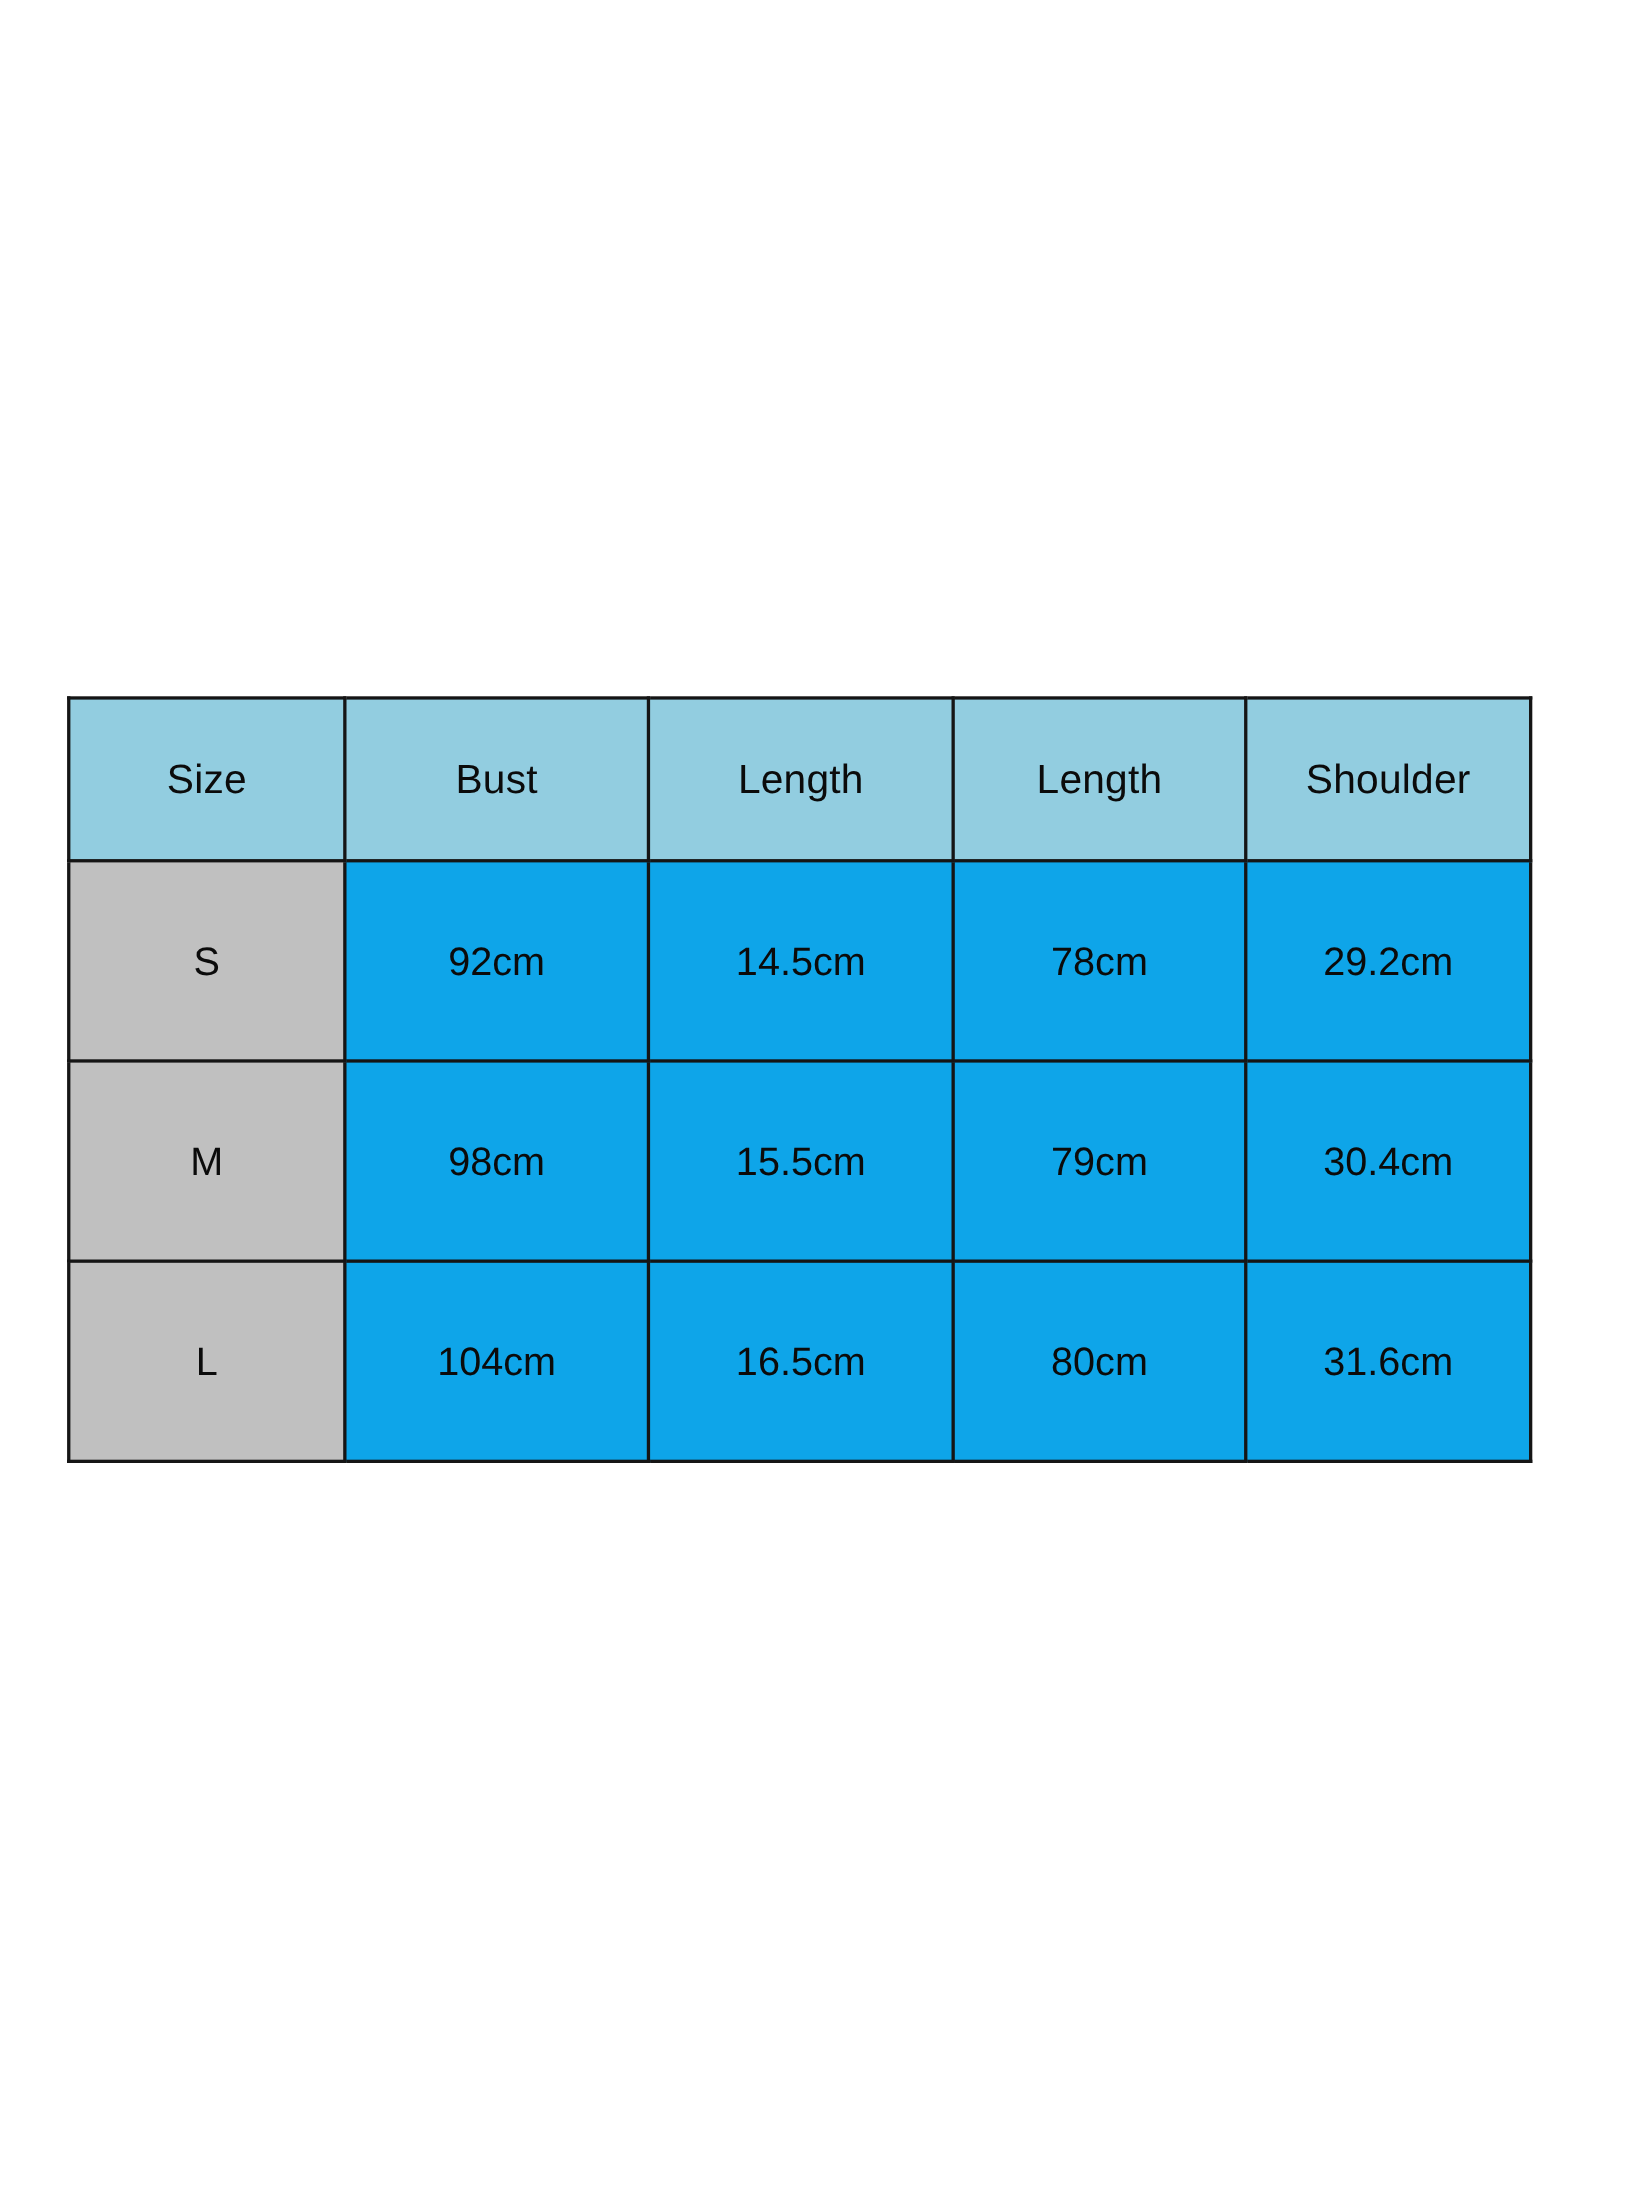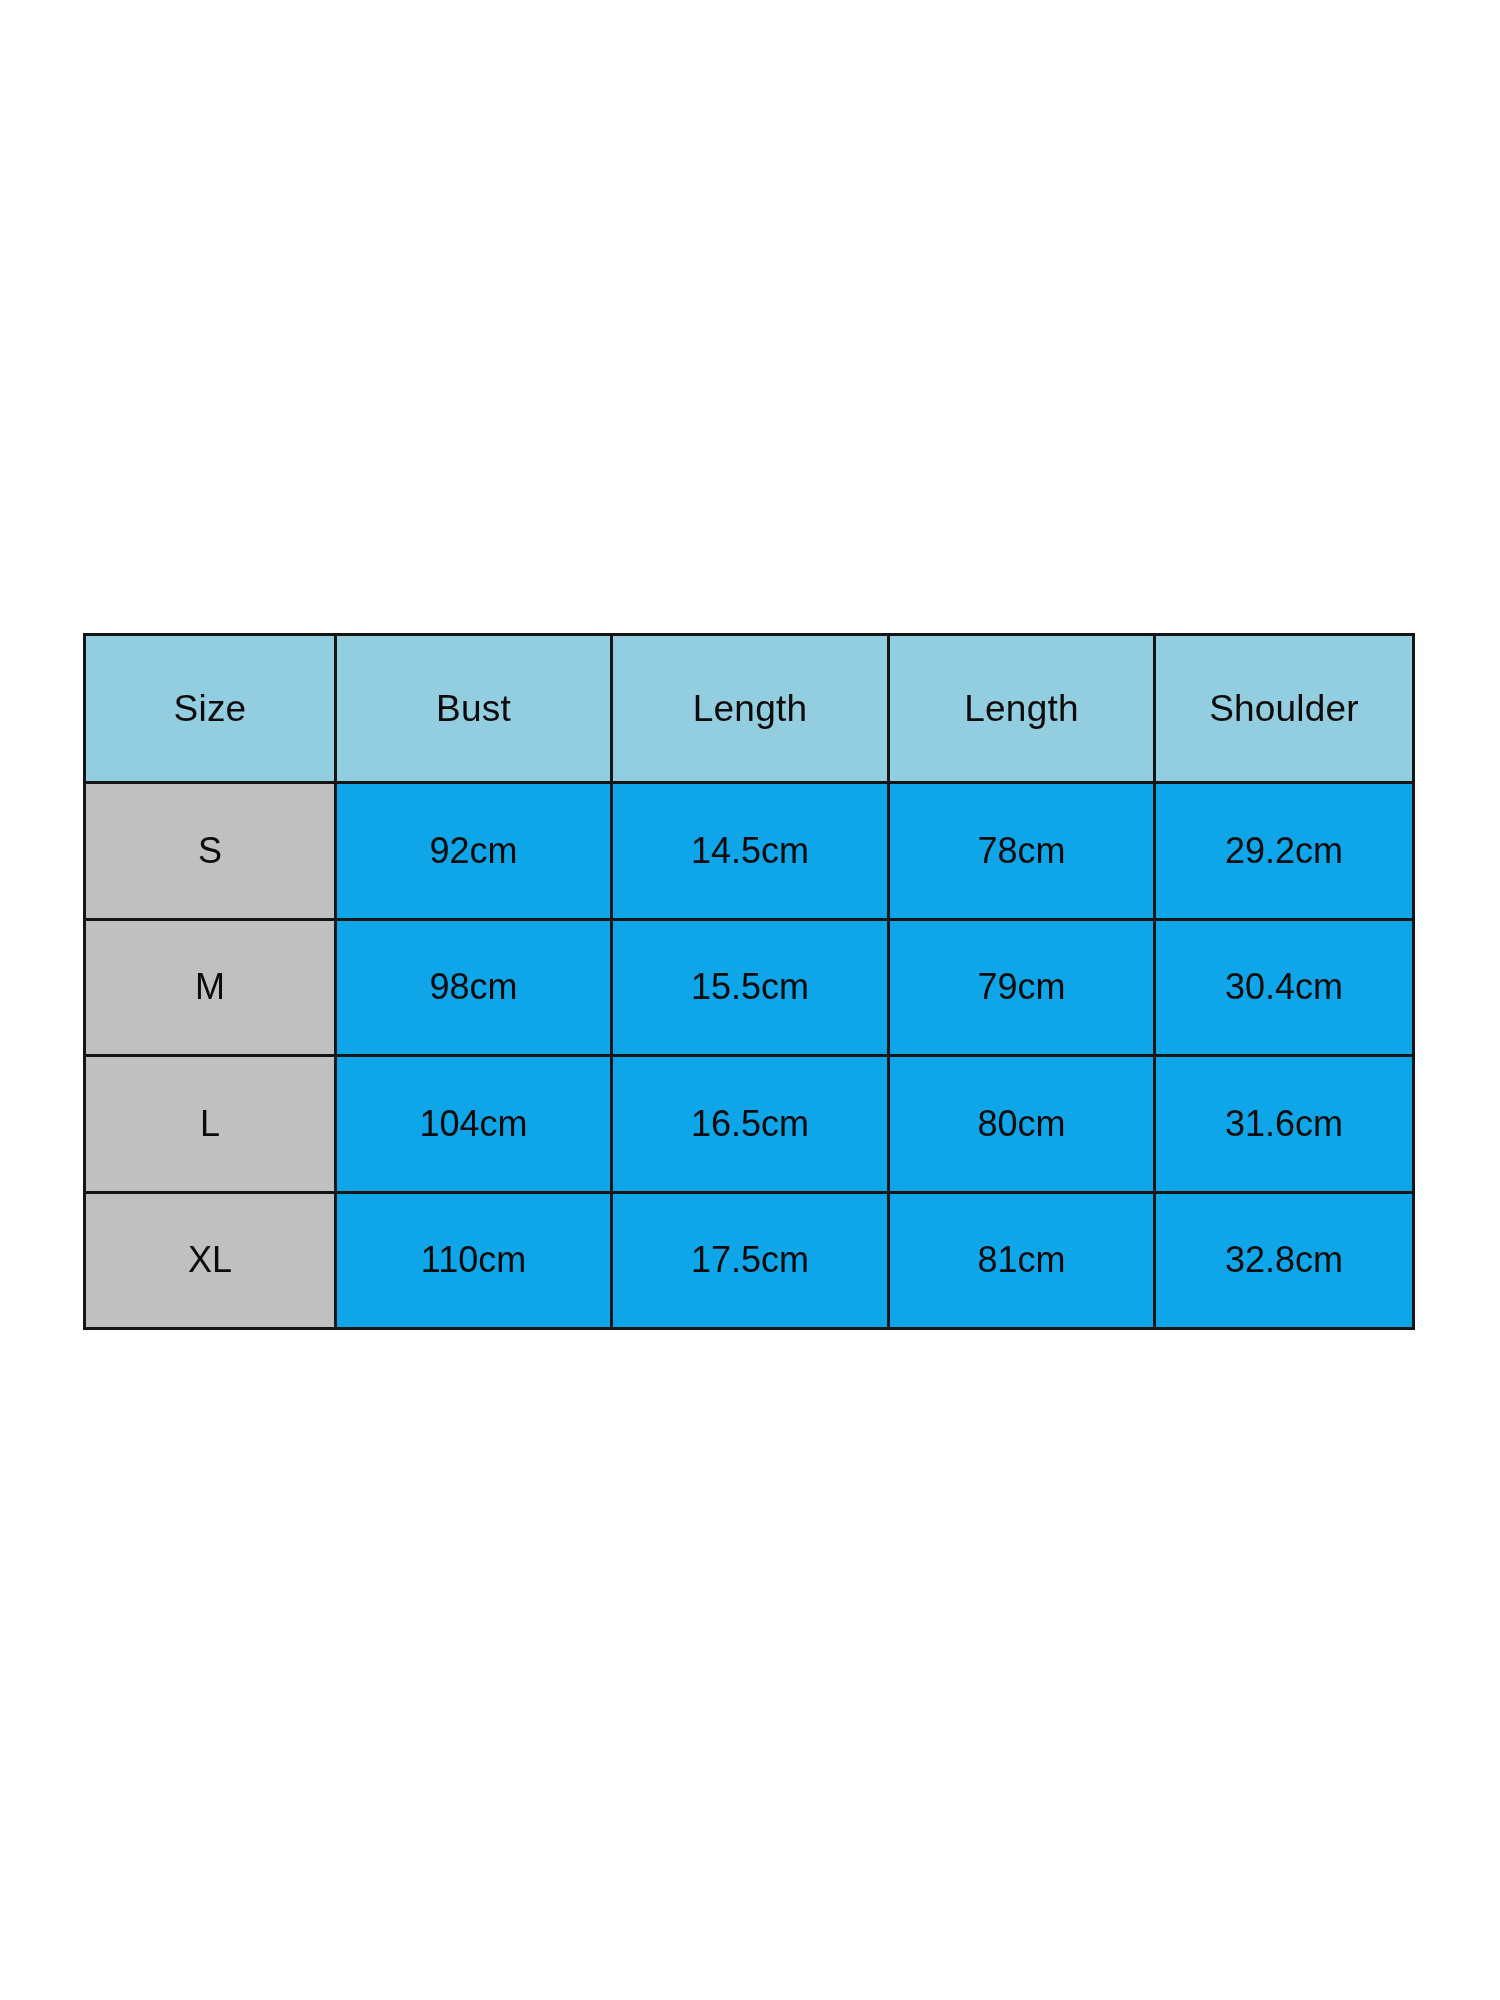--- a/index.html
+++ b/index.html
@@ -10,21 +10,21 @@
     width: 1500px;
     height: 2000px;
     background: #ffffff;
     font-family: "Liberation Sans", sans-serif;
     position: relative;
     overflow: hidden;
   }
 
   #size-chart-wrap {
     position: absolute;
-    left: 83px;
+    left: 61px;
     top: 633px;
     width: 1329px;
     height: 697px;
   }
 
   table.size-chart {
     width: 100%;
     height: 100%;
     border-collapse: collapse;
     table-layout: fixed;
@@ -101,22 +101,15 @@
         <td>79cm</td>
         <td>30.4cm</td>
       </tr>
       <tr>
         <td class="size-cell">L</td>
         <td>104cm</td>
         <td>16.5cm</td>
         <td>80cm</td>
         <td>31.6cm</td>
       </tr>
-      <tr>
-        <td class="size-cell">XL</td>
-        <td>110cm</td>
-        <td>17.5cm</td>
-        <td>81cm</td>
-        <td>32.8cm</td>
-      </tr>
     </tbody>
   </table>
 </div>
 
 </body></html>

